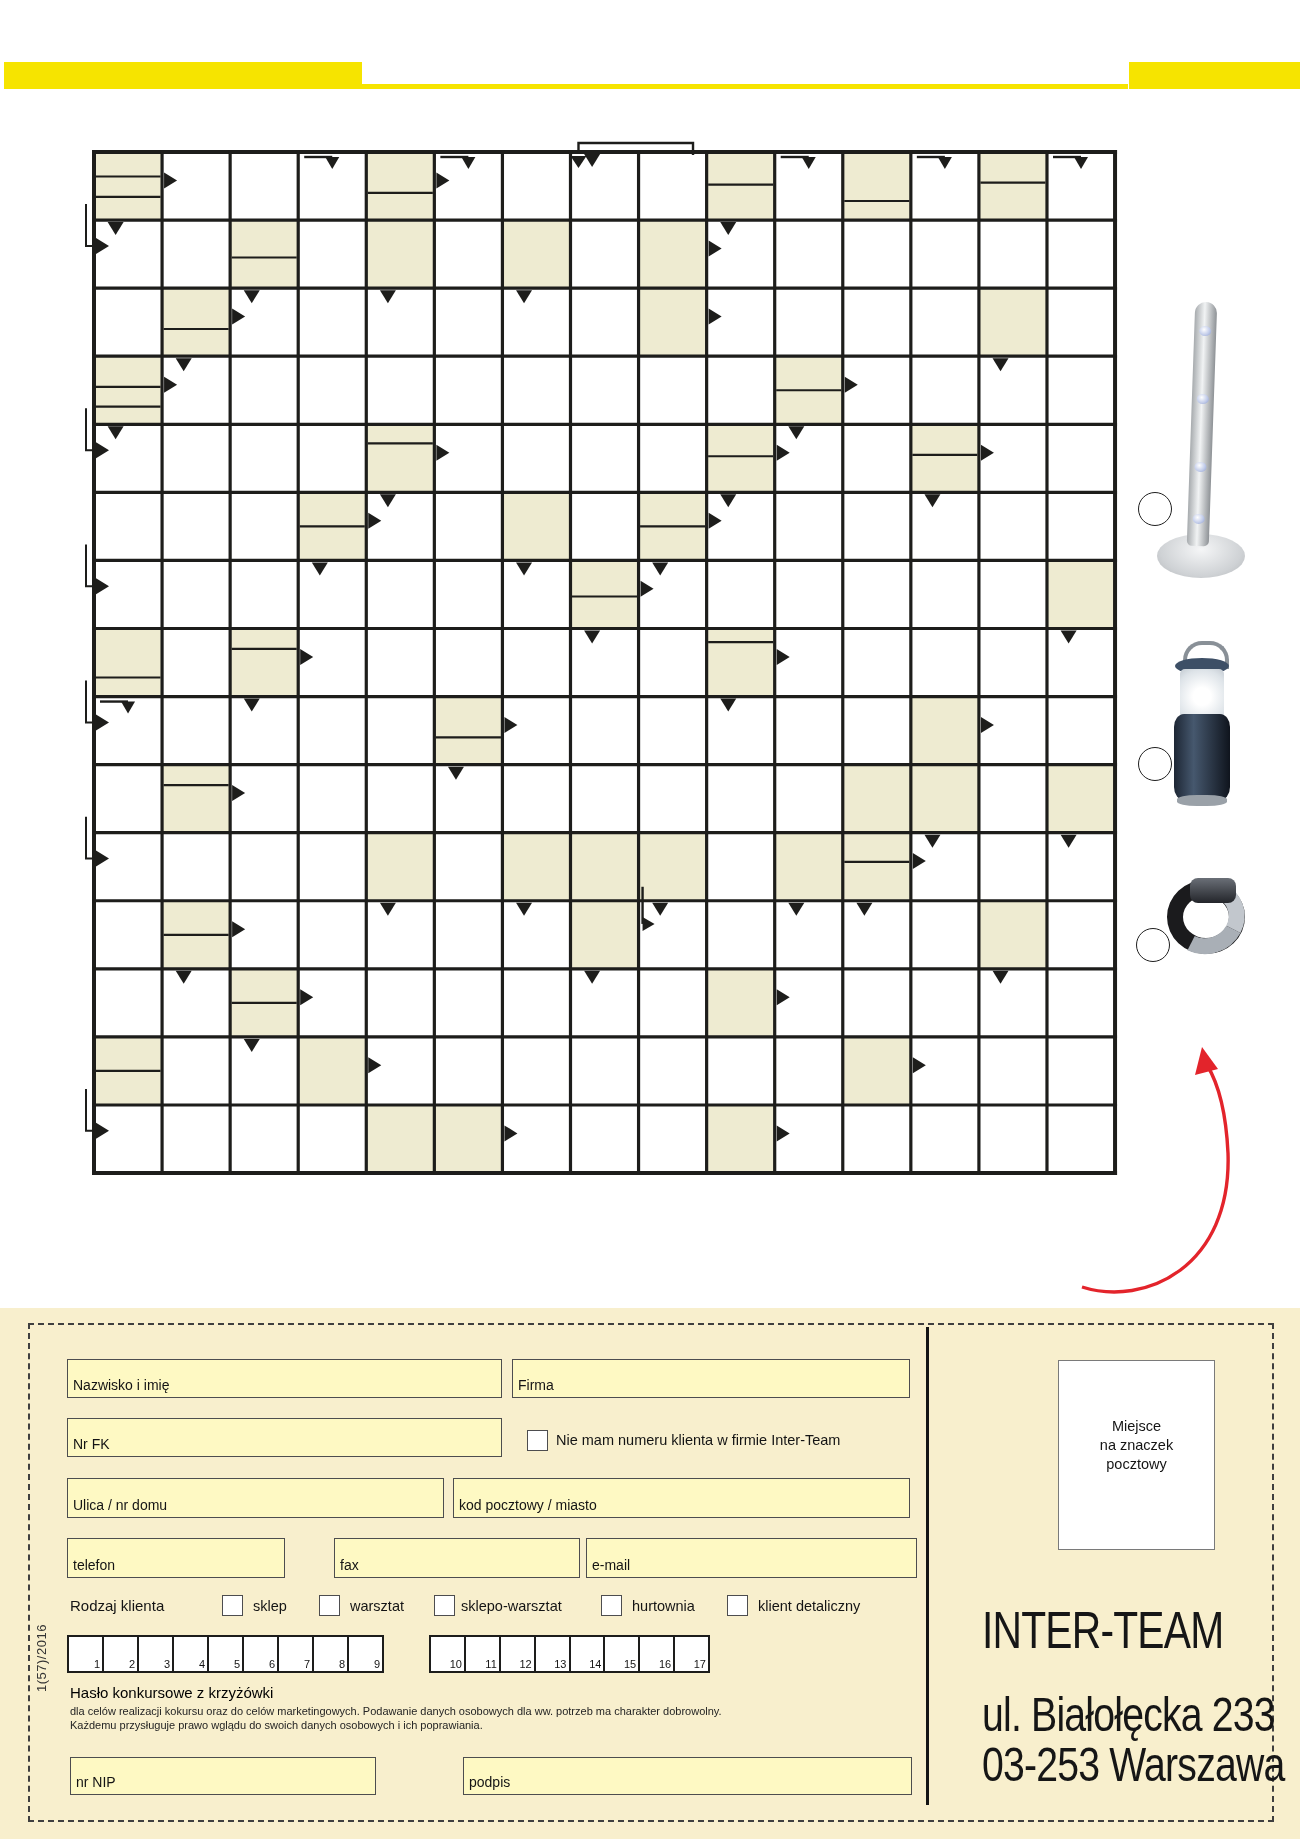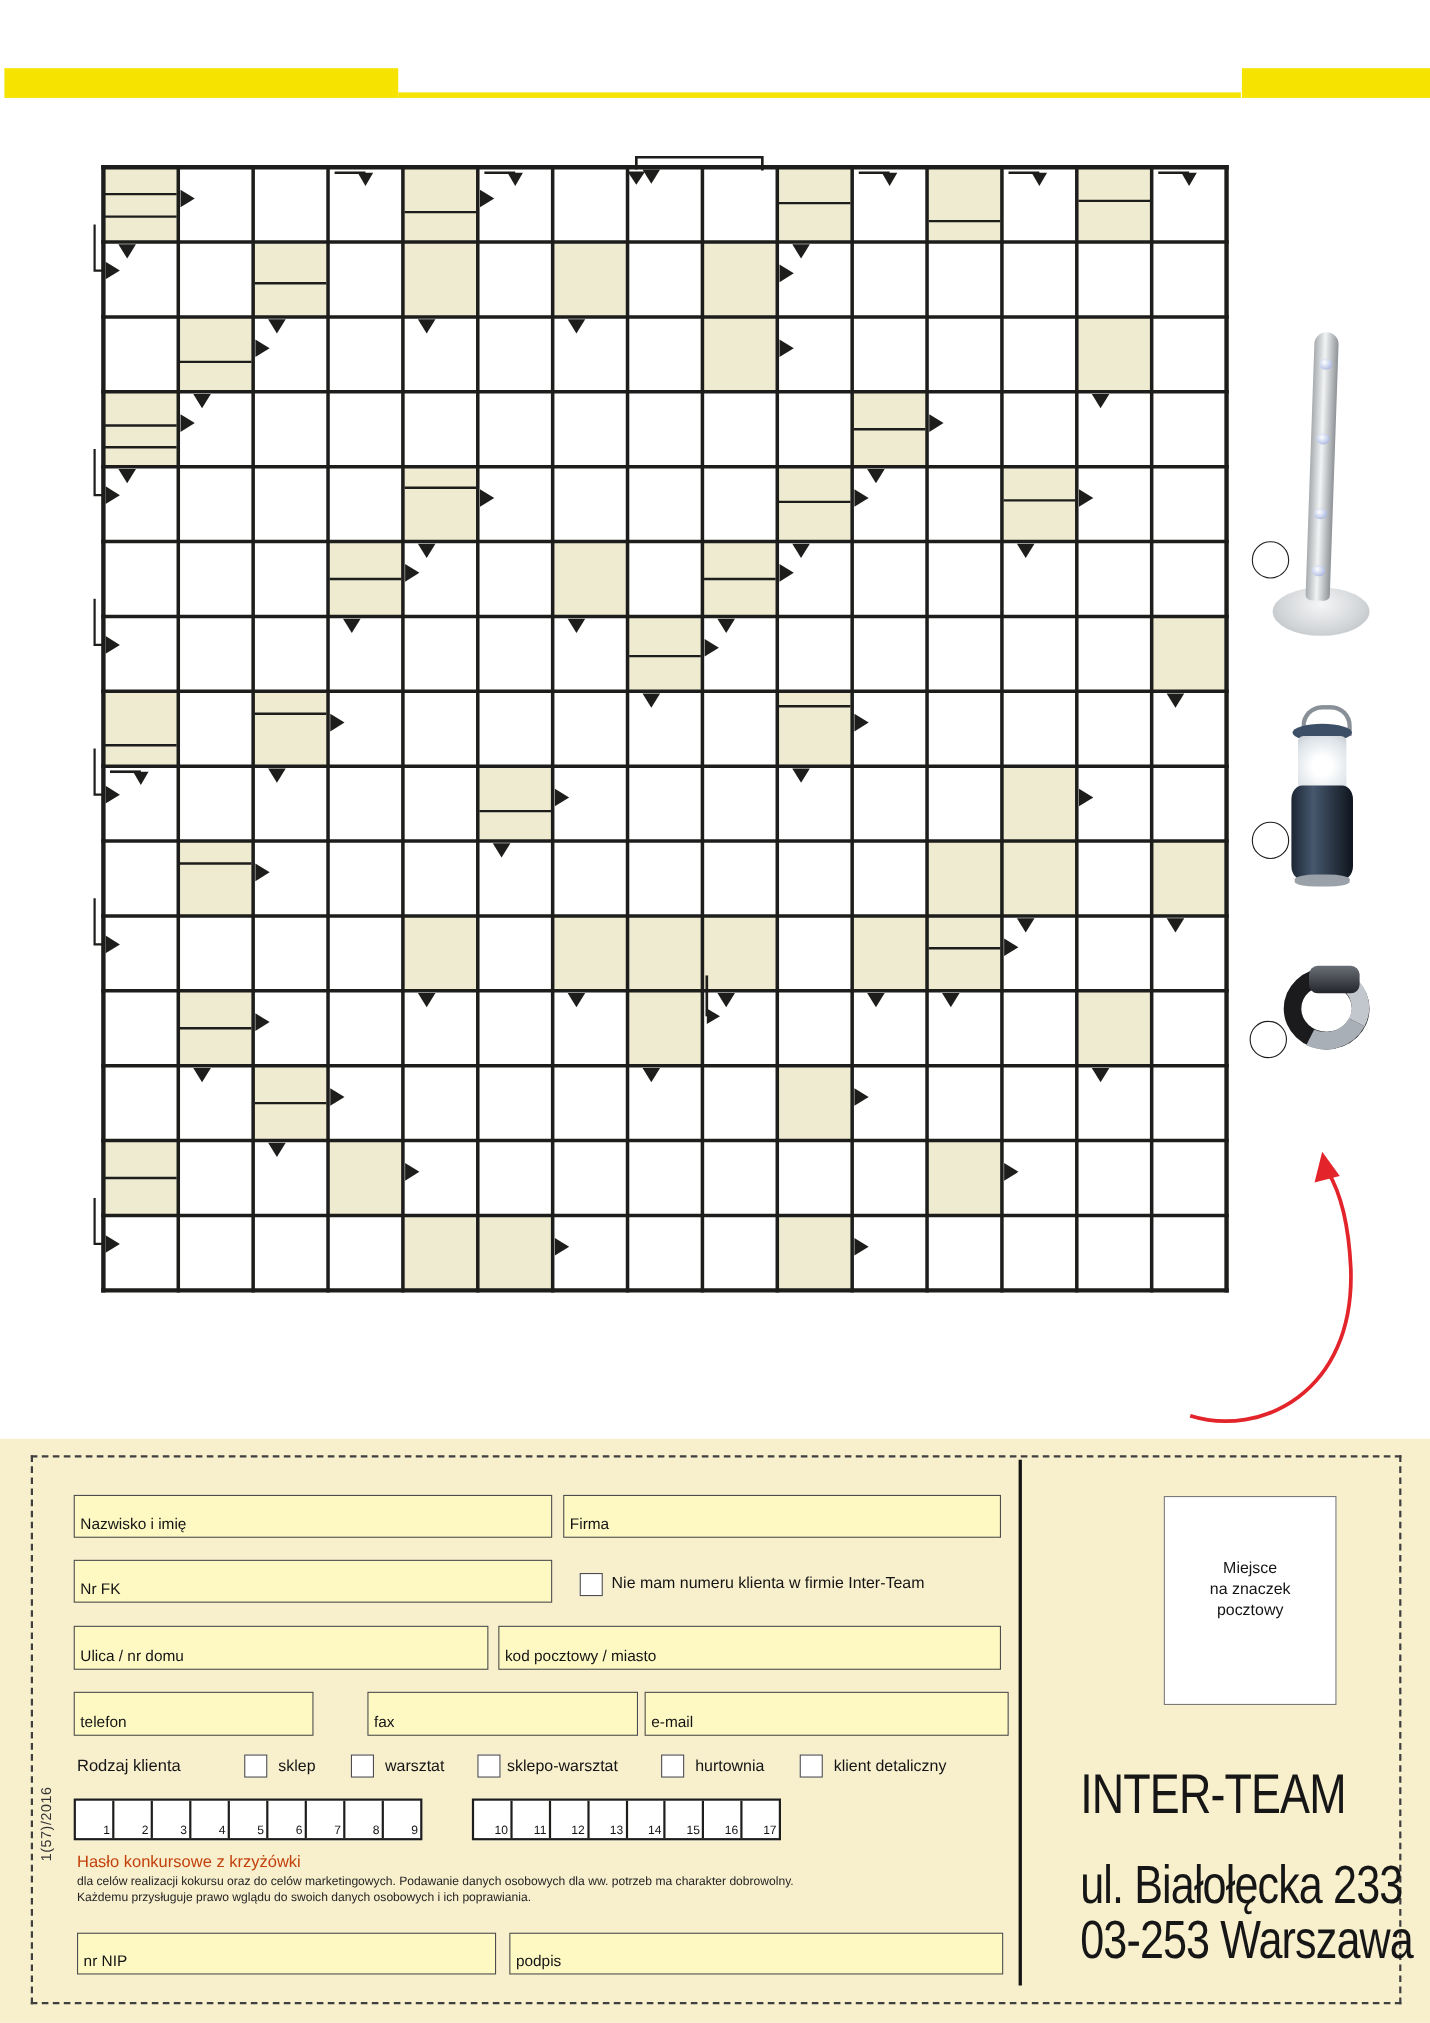--- a/index.html
+++ b/index.html
@@ -37,21 +37,21 @@
   .field{position:absolute;background:#fef9c3;border:1.6px solid #4d4d4f;box-sizing:border-box;}
   .field span{position:absolute;left:5px;bottom:4px;font-size:14px;color:#141414;white-space:nowrap;}
   .cb{position:absolute;width:21px;height:21px;background:#fff;border:1.7px solid #4d4d4f;box-sizing:border-box;}
   .cblabel{position:absolute;font-size:14.5px;color:#141414;white-space:nowrap;}
   .numbox{position:absolute;top:1635px;height:38px;background:#fff;border:2.2px solid #1d1d1b;box-sizing:border-box;display:flex;}
   .numcell{flex:1;position:relative;border-left:2px solid #1d1d1b;}
   .numcell:first-child{border-left:none;}
   .numcell b{position:absolute;right:2px;bottom:1px;font-size:11px;font-weight:400;color:#141414;}
   .issue{position:absolute;left:34px;top:1692px;transform:rotate(-90deg);transform-origin:0 0;
          font-size:13px;color:#333;letter-spacing:.5px;white-space:nowrap;}
-  .haslo{position:absolute;left:70px;top:1684px;font-size:15px;font-weight:500;color:#c2410c;}
+  .haslo{position:absolute;left:70px;top:1684px;font-size:15px;font-weight:500;color:#000000;}
   .legal{position:absolute;left:70px;top:1705px;width:845px;font-size:11px;line-height:13.6px;color:#242424;}
   .stampbox{position:absolute;left:1058px;top:1360px;width:157px;height:190px;background:#fff;border:1.5px solid #7a7a7a;
             box-sizing:border-box;text-align:center;font-size:14.5px;line-height:19px;color:#141414;padding-top:56px;}
   .addr1{position:absolute;left:982px;top:1601px;font-size:51px;color:#161616;transform:scaleX(.8);transform-origin:0 0;white-space:nowrap;letter-spacing:-1px;}
   .addr2{position:absolute;left:982px;top:1689px;font-size:49px;line-height:50px;color:#161616;transform:scaleX(.8);transform-origin:0 0;white-space:nowrap;letter-spacing:-1px;}
   .rodzaj{position:absolute;left:70px;top:1597px;font-size:15px;color:#141414;}
 </style>
 </head>
 <body>
 
@@ -313,21 +313,21 @@
       </div>
       <div class="field" style="left: 67px; top: 1538px; width: 218px; height: 40px;">
         <span>telefon</span>
       </div>
       <div class="field" style="left: 334px; top: 1538px; width: 246px; height: 40px;">
         <span>fax</span>
       </div>
       <div class="field" style="left: 586px; top: 1538px; width: 331px; height: 40px;">
         <span>e-mail</span>
       </div>
-      <div class="field" style="left: 70px; top: 1757px; width: 381px; height: 38px;">
+      <div class="field" style="left: 70px; top: 1757px; width: 306px; height: 38px;">
         <span>nr NIP</span>
       </div>
       <div class="field" style="left: 463px; top: 1757px; width: 449px; height: 38px;">
         <span>podpis</span>
       </div>
     </div>
 
   <div class="cb" style="left:527px;top:1430px;"></div>
   <div class="cblabel" style="left:556px;top:1432px;">Nie mam numeru klienta w firmie Inter-Team</div>
 

